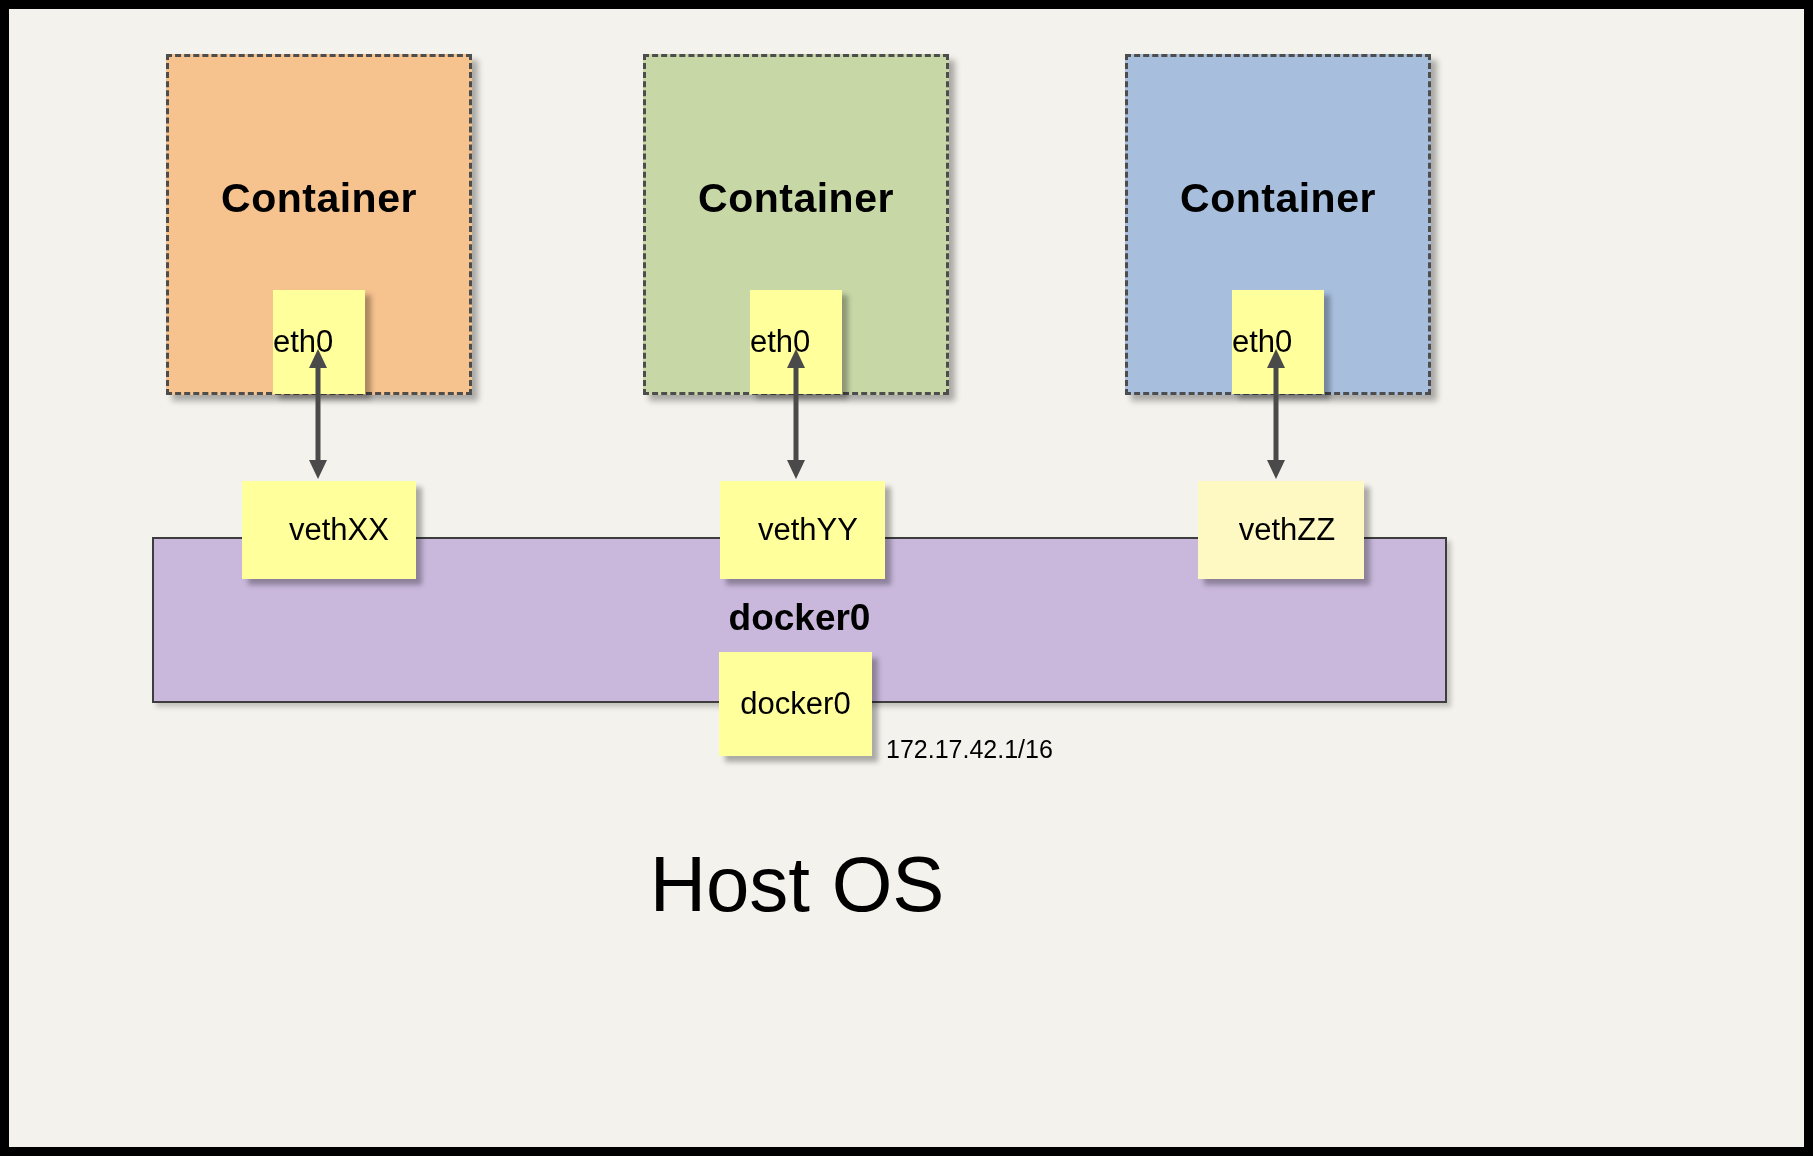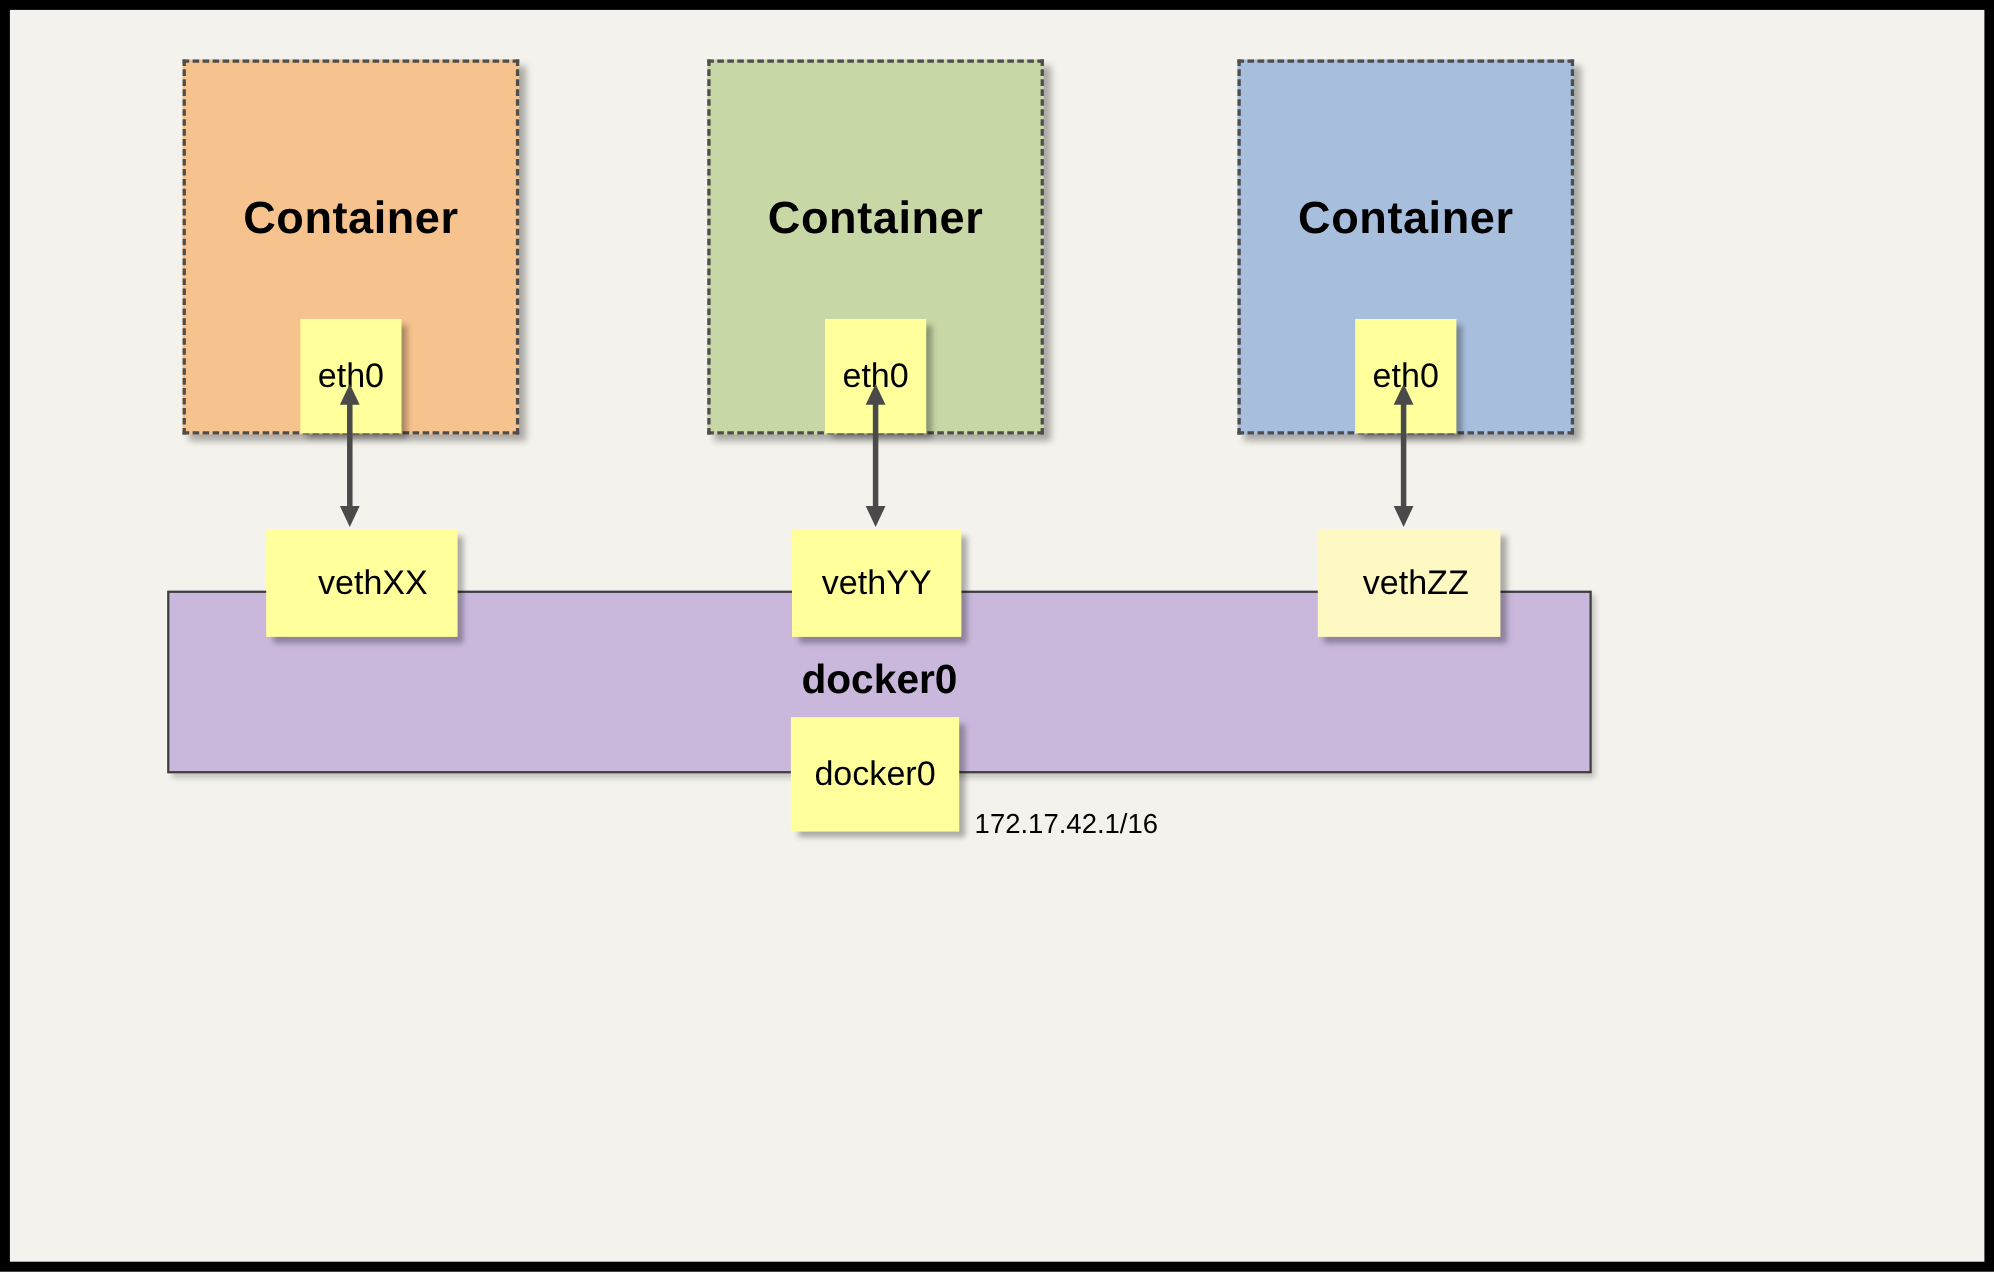--- a/index.html
+++ b/index.html
@@ -15,34 +15,34 @@
   }
   .c1{left:157px;}
   .c2{left:634px;}
   .c3{left:1116px;}
   .container-title{
     position:absolute;top:118px;left:0;width:100%;text-align:center;
     font-size:41px;font-weight:bold;letter-spacing:0.5px;
   }
   .iface-box{
     position:absolute;left:50%;bottom:-2px;transform:translateX(-50%);
-    width:92px;height:104px;display:flex;align-items:center;justify-content:center;
+    width:92px;height:104px;display:flex;align-items:center;justify-content:flex-start;
     font-size:31px;box-shadow:6px 5px 5px rgba(0,0,0,0.30);
   }
   .arrow{position:absolute;top:340px;width:26px;height:130px;z-index:2;}
   .a1{left:296px;}
   .a2{left:774px;}
   .a3{left:1254px;}
   .veth-box{
     position:absolute;top:472px;width:154px;height:98px;
     display:flex;align-items:center;justify-content:center;
     font-size:31px;box-shadow:6px 6px 5px rgba(0,0,0,0.30);z-index:3;
   }
   .v1{left:233px;padding-left:20px;}
-  .v2{left:711px;}
+  .v2{left:711px;padding-left:11px;}
   .v3{left:1189px;}
   .bridge-bar{
     position:absolute;left:143px;top:528px;width:1295px;height:166px;
     border:2px solid #3d3d3d;box-sizing:border-box;z-index:1;
     box-shadow:4px 4px 5px rgba(0,0,0,0.20);
   }
   .bridge-label{
     position:absolute;top:588px;left:143px;width:1295px;text-align:center;
     font-size:37px;font-weight:bold;z-index:2;
   }
@@ -116,14 +116,15 @@
   </div>
   <div class="veth-box v3" style="background-color: #fef9c3; padding-left: 12px;">
     <span>vethZZ</span>
   </div>
 
   <div class="bridge-iface" style="background-color: rgb(255, 255, 156);">
     <span>docker0</span>
   </div>
   <div class="ip-text">172.17.42.1/16</div>
 
+  <div class="host-label">Host OS</div>
 
 </div>
 
 </body></html>

